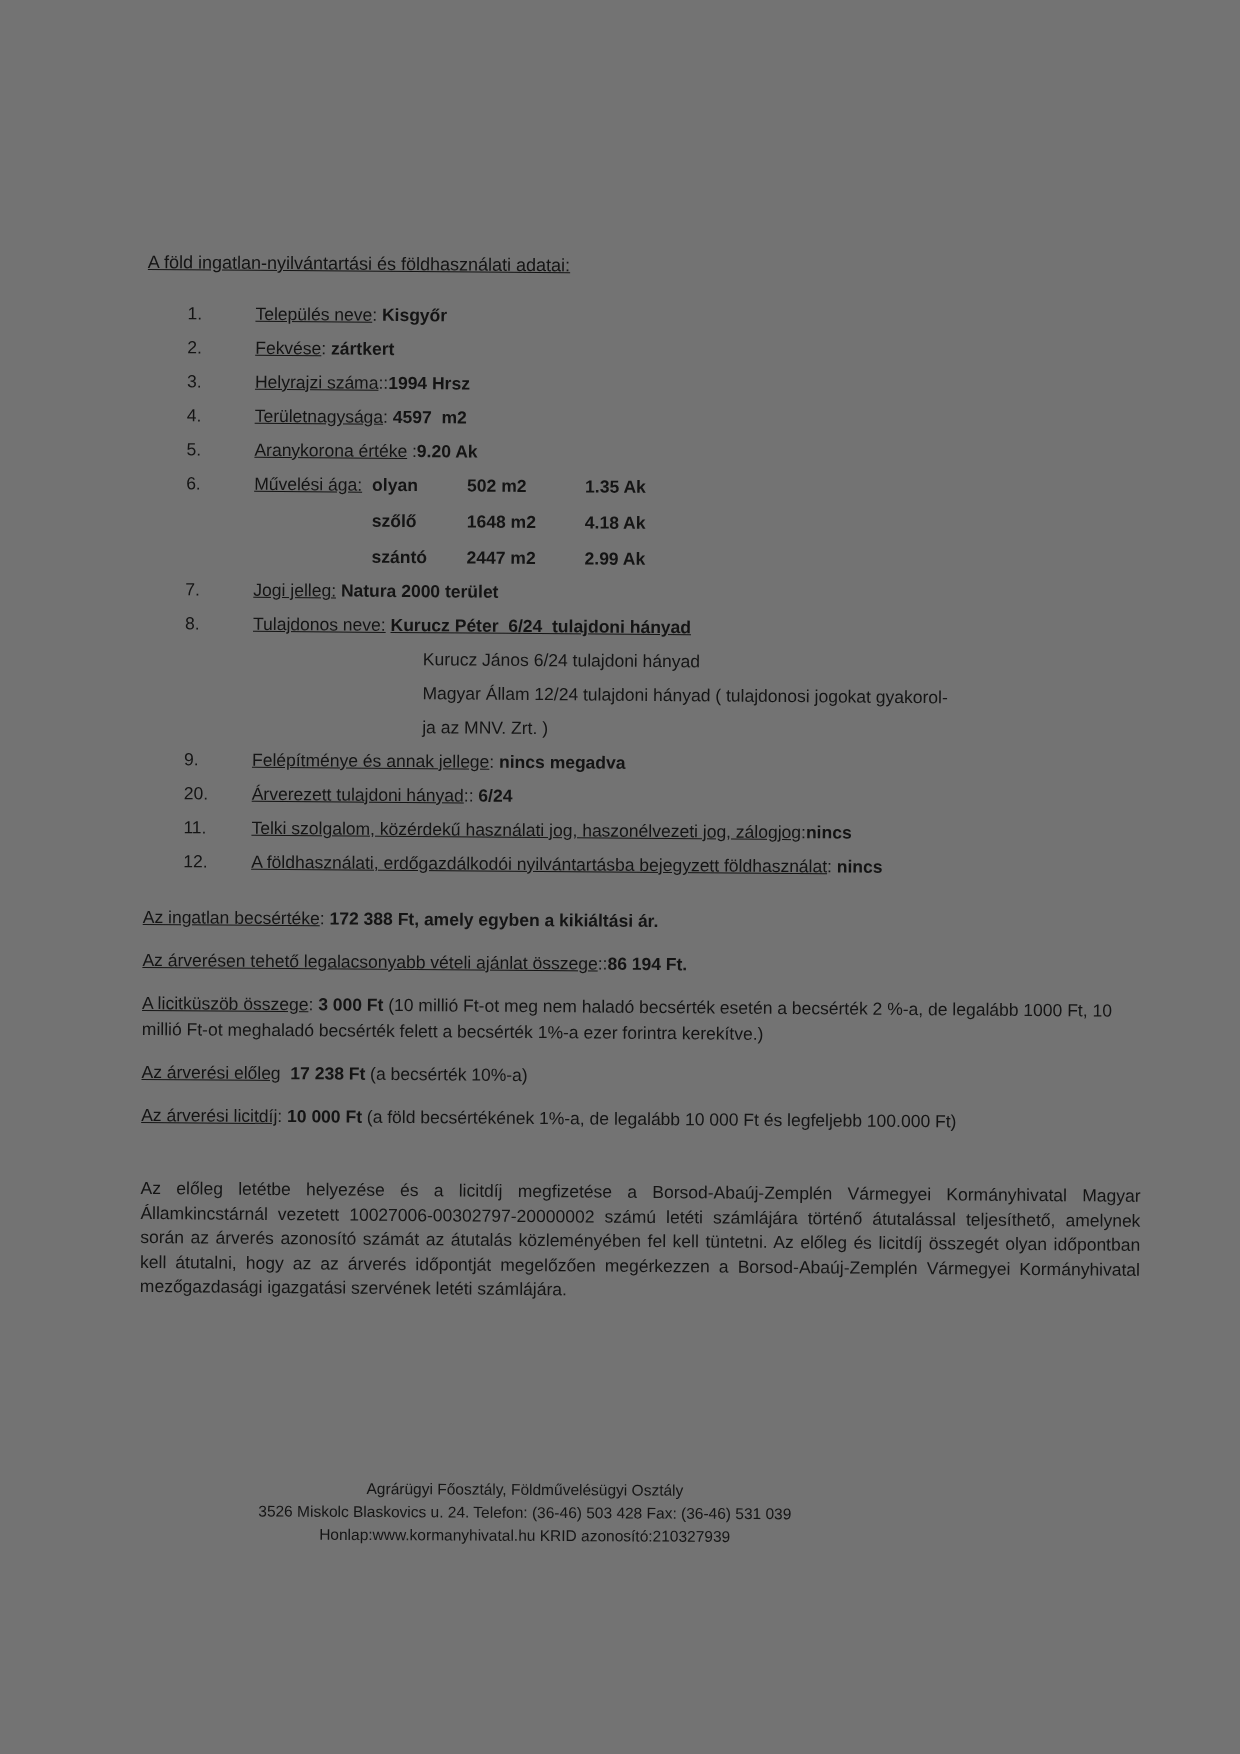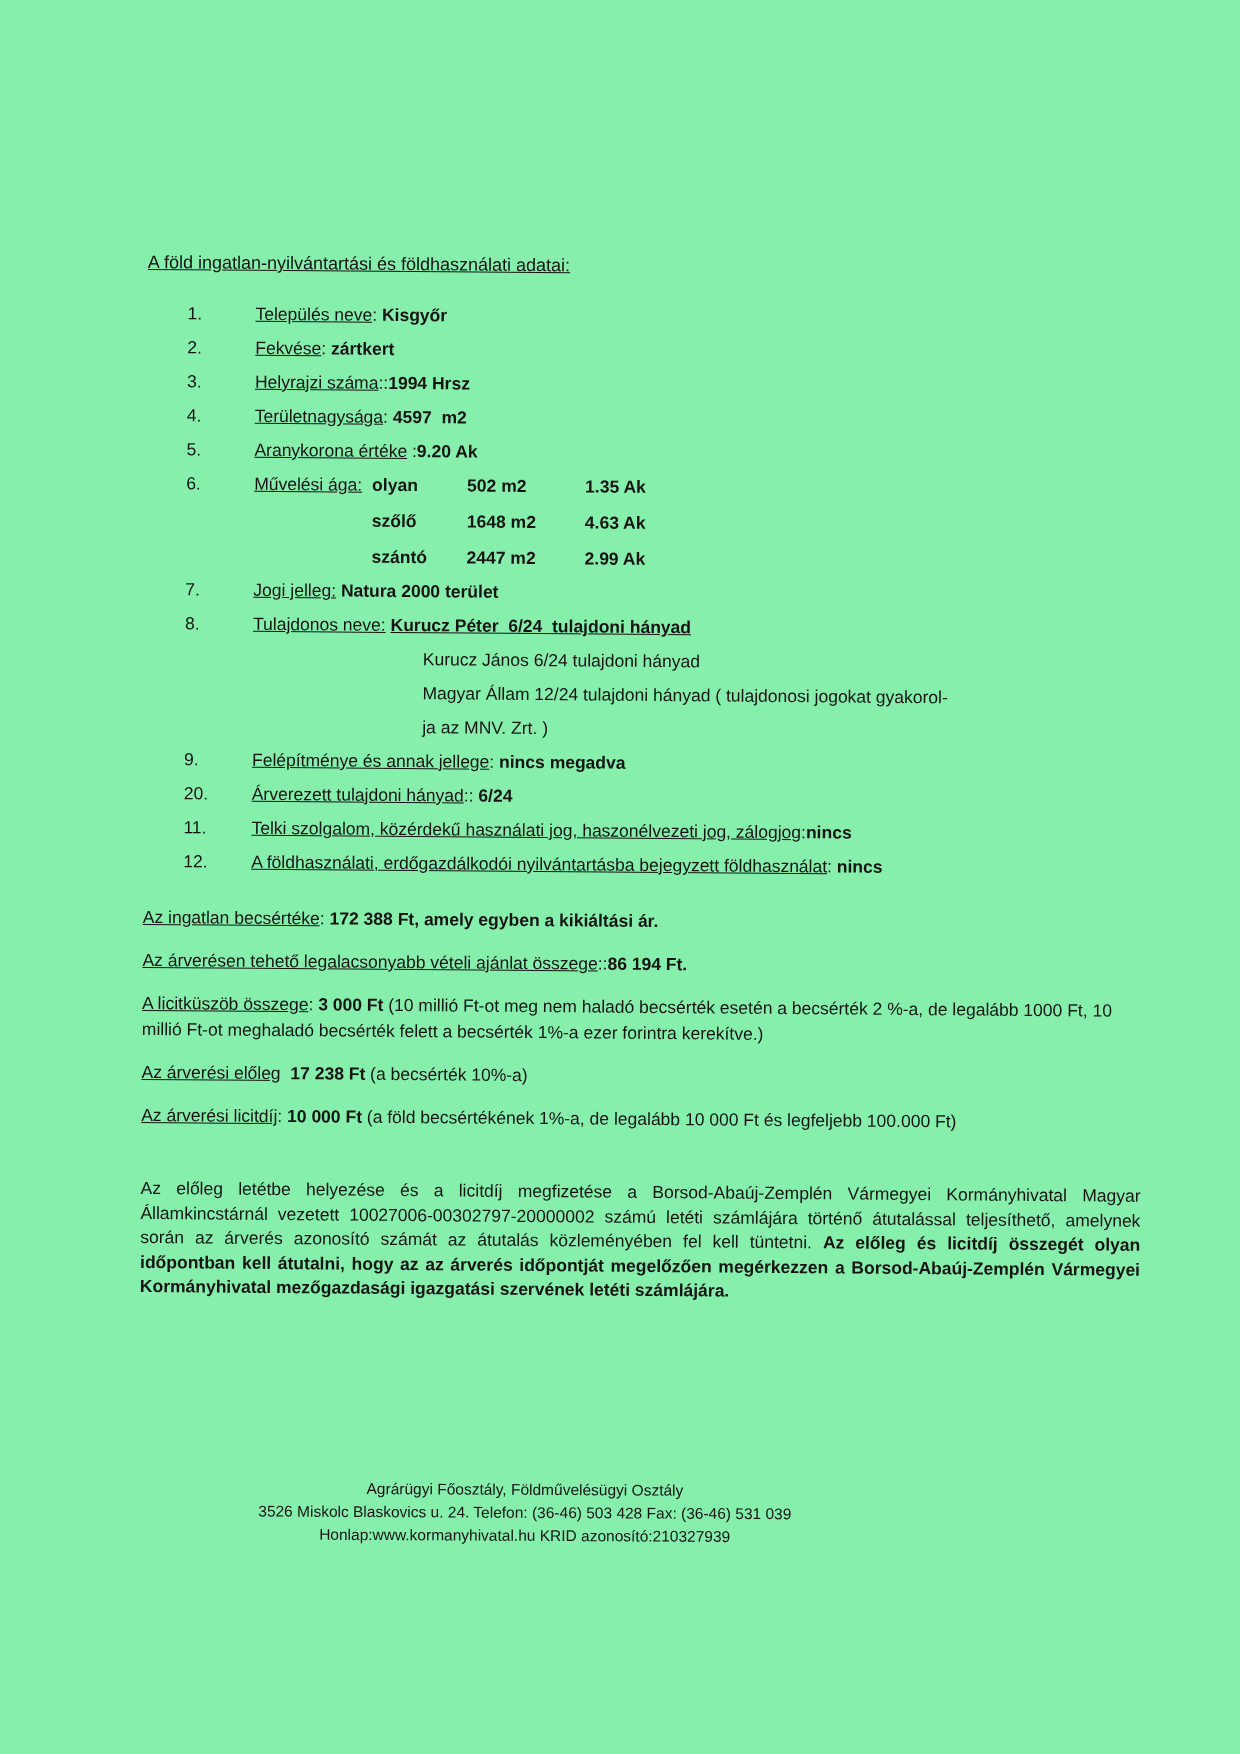--- a/index.html
+++ b/index.html
@@ -1,20 +1,20 @@
 <!DOCTYPE html>
 <html><head>
 <meta charset="utf-8">
 <style>
   html,body { margin:0; padding:0; background:#e8e8e8; }
   .page {
     position:relative;
     width:1240px; height:1754px;
     margin:0 auto;
-    background:#86efac;
+    background:#737373;
     font-family:"Liberation Sans", sans-serif;
     color:#141414;
     overflow:hidden;
   }
   .content {
     position:absolute;
     left:148px; top:252px; width:1000px;
     transform:rotate(0.45deg);
     transform-origin:0 0;
     font-size:17.5px;
@@ -45,21 +45,21 @@
   .owner-cont > div { margin-bottom:13px; }
   .owner-cont > div:last-child { margin-bottom:0; }
   
   .paras { margin-top:32px; }
   .para { margin-bottom:17px; line-height:26px; }
   .deposit {
     margin-top:48px;
     line-height:24.5px;
     text-align:justify;
   }
-  .deposit .bold-part { font-weight:bold; }
+  .deposit .bold-part { font-weight:normal; }
   
   .footer {
     position:absolute;
     left:170px; top:1476px; width:710px;
     transform:rotate(0.3deg);
     transform-origin:0 0;
     text-align:center;
     font-family:"Liberation Sans", sans-serif;
     font-size:15.5px;
     line-height:23px;
@@ -102,21 +102,21 @@
 
     <div class="row">
       <span class="num">6.</span>
       <span class="lbl">Művelési ága:</span>
       <div class="crops">
         <span>olyan</span>
         <span>502 m2</span>
         <span>1.35 Ak</span>
         <span>szőlő</span>
         <span>1648 m2</span>
-        <span>4.63 Ak</span>
+        <span>4.18 Ak</span>
         <span>szántó</span>
         <span>2447 m2</span>
         <span>2.99 Ak</span>
       </div>
     </div>
 
     <div class="row">
       <span class="num">7.</span>
       <span class="item-body"><span class="lbl">Jogi jelleg:</span><span class="pre"> </span><span class="val pre">Natura 2000 terület</span></span>
     </div>

